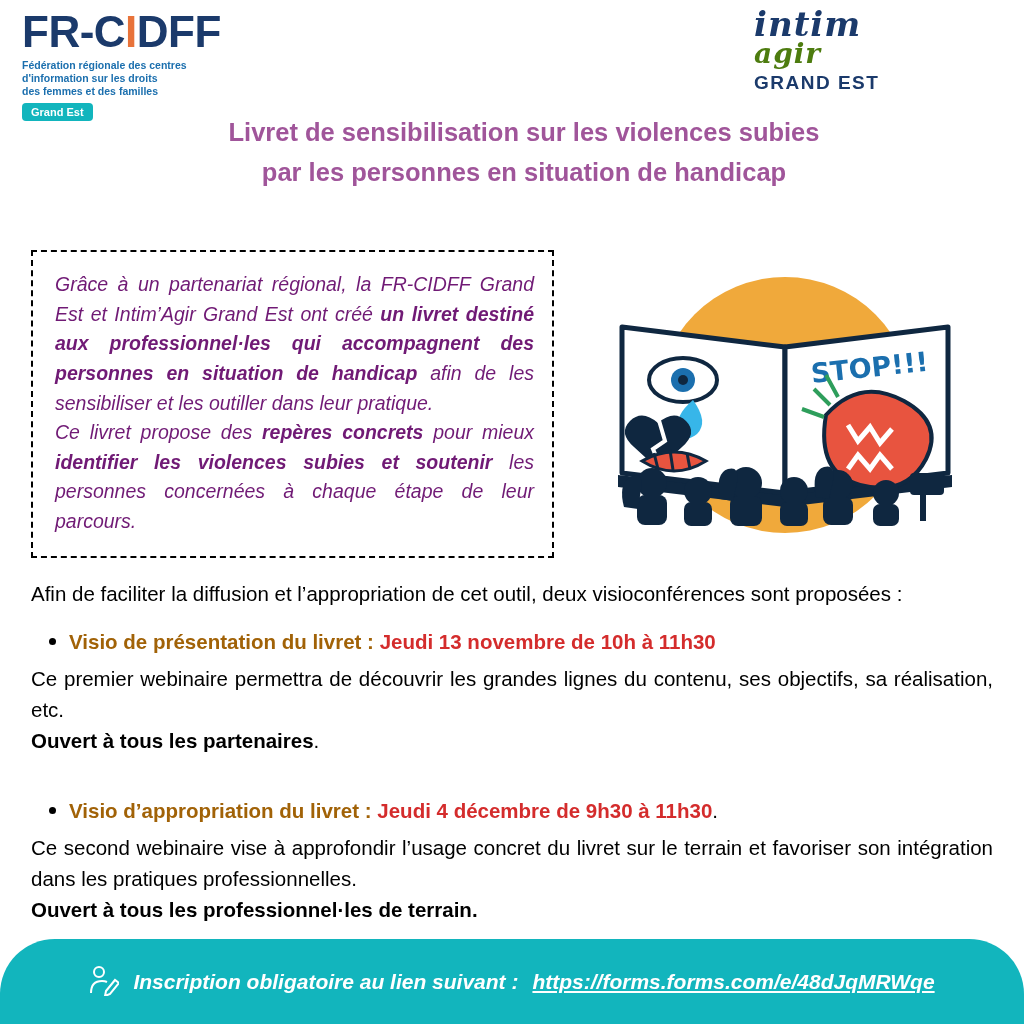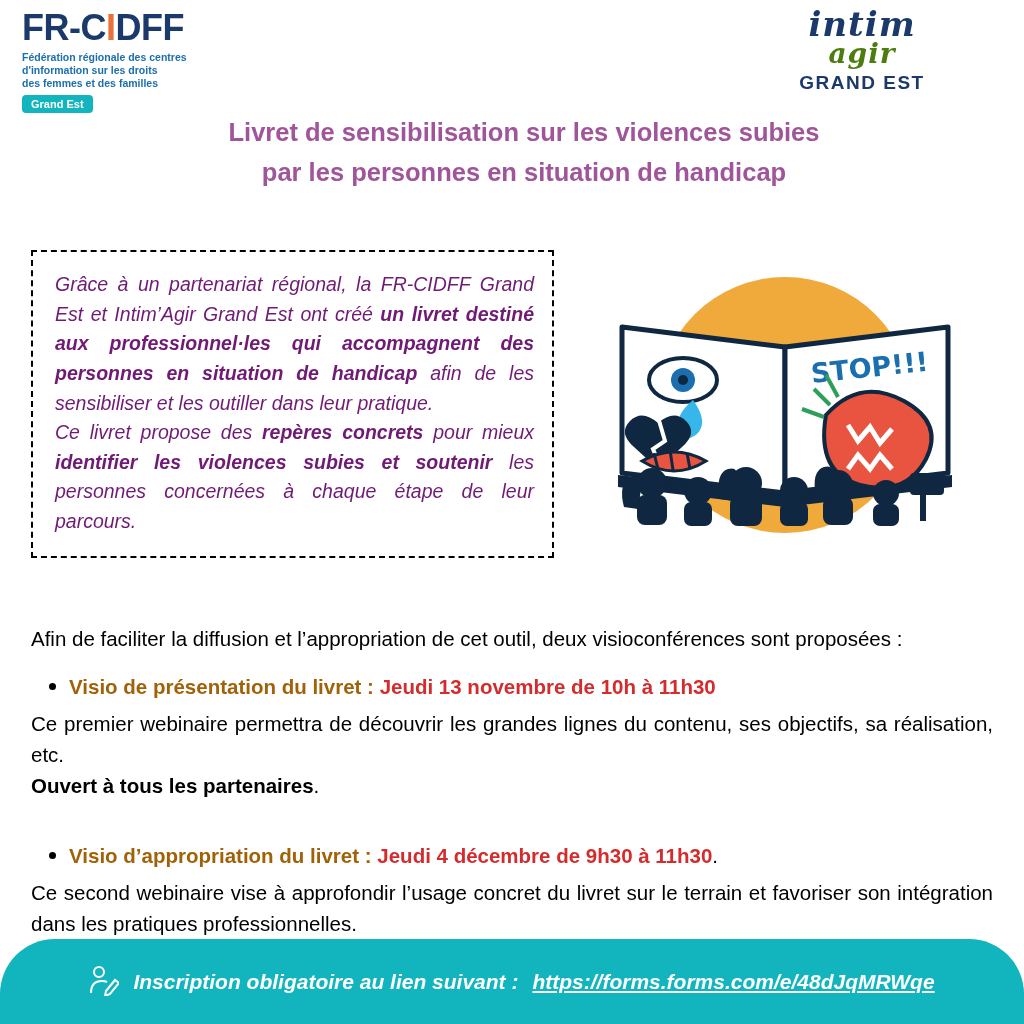--- a/index.html
+++ b/index.html
@@ -7,35 +7,35 @@
     width: 1024px; height: 1024px;
     background: #ffffff;
     font-family: "Liberation Sans", sans-serif;
     overflow: hidden;
   }
   .page { position: relative; width: 1024px; height: 1024px; background: #fff; }
 
   
   .logo-left { position: absolute; left: 22px; top: 10px; width: 300px; }
   .fr-cidff-wordmark {
-    font-size: 36px; font-weight: bold; letter-spacing: -0.5px;
+    font-size: 44px; font-weight: bold; letter-spacing: -0.5px;
     color: #1b3a6b; line-height: 1;
   }
   .fr-cidff-wordmark .dot-i { color: #e8733a; }
   .fr-cidff-sub {
     margin-top: 5px;
     font-size: 10.5px; line-height: 1.22; color: #1b6fae; font-weight: bold;
   }
   .grand-est-badge {
     display: inline-block; margin-top: 6px;
     background: #12b5bd; color: #fff; font-size: 11px; font-weight: bold;
     padding: 3px 9px; border-radius: 4px;
   }
 
-  .logo-right { position: absolute; right: 42px; top: 8px; width: 240px; text-align: center; }
+  .logo-right { position: absolute; right: 30px; top: 8px; width: 240px; }
   .intim {
     font-family: "DejaVu Serif", serif;
     font-style: italic; font-weight: bold;
     color: #1b3a6b; font-size: 34px; line-height: 0.95;
     letter-spacing: 1px;
   }
   .agir {
     font-family: "DejaVu Serif", serif;
     font-style: italic; font-weight: bold;
     color: #4d7c0f; font-size: 28px; line-height: 1.0;
@@ -60,21 +60,21 @@
   .intro-box p {
     font-size: 19.5px; font-style: italic; line-height: 1.52;
     text-align: justify; color: #701a75;
   }
   .intro-box b { font-weight: bold; }
 
   
   .illus { position: absolute; left: 580px; top: 255px; width: 420px; height: 305px; }
 
   
-  .body-area { position: absolute; left: 31px; top: 578px; width: 962px; margin-top: 45px; }
+  .body-area { position: absolute; left: 31px; top: 578px; width: 962px; }
   .para {
     font-size: 20.5px; line-height: 1.52; text-align: justify; color: #000;
   }
   .bullet-row {
     margin-top: 18px; padding-left: 38px; position: relative;
     font-size: 20.5px; line-height: 1.5;
   }
   .bullet-row::before {
     content: ""; position: absolute; left: 18px; top: 11px;
     width: 7px; height: 7px; border-radius: 50%; background: #000;

